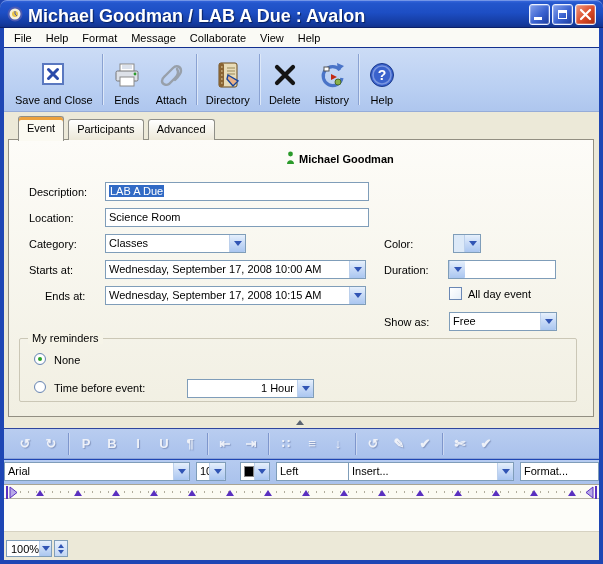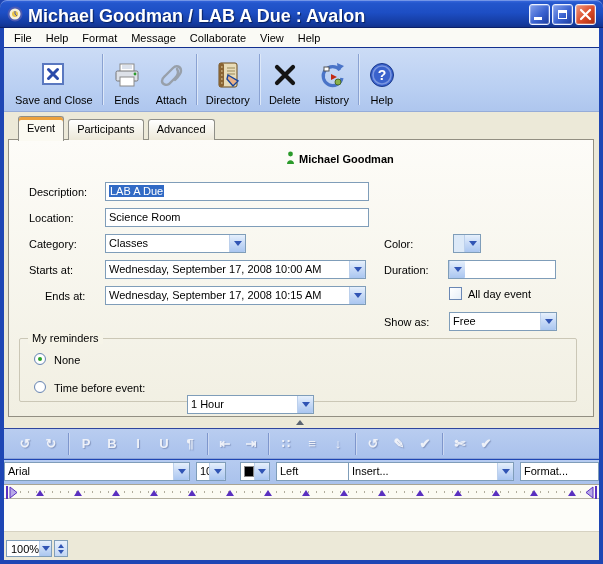--- a/index.html
+++ b/index.html
@@ -322,21 +322,21 @@
     </div>
 
     <div class="groupbox">
       <span class="groupbox-legend">My reminders</span>
       <div class="radio" style="left:14px; top:14px;">
           <span class="dot"></span>
         </div>
       <span class="flabel" style="left:34px; top:15px;">None</span>
       <div class="radio" style="left:14px; top:42px;"></div>
       <span class="flabel" style="left:34px; top:43px;">Time before event:</span>
-      <div class="combo" style="left:167px; top:56px; width:127px;">
+      <div class="combo" style="left:167px; top:40px; width:127px;text-align:right;">
         <span class="combo-text">1 Hour</span>
         <span class="combo-arrow">
             <span class="chev"></span>
           </span>
       </div>
     </div>
   </div>
 
   <div class="split-tri"></div>
 </div>

